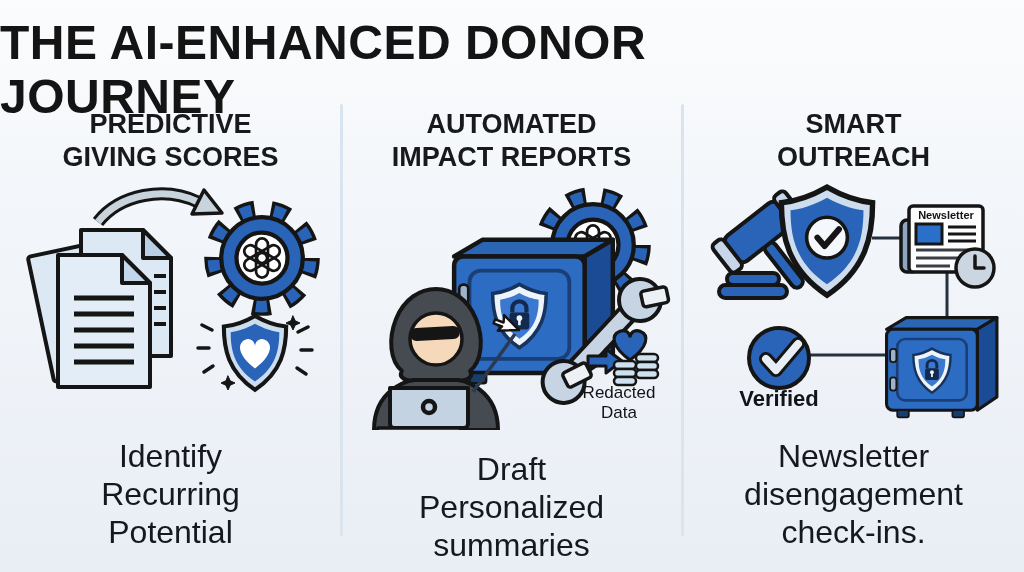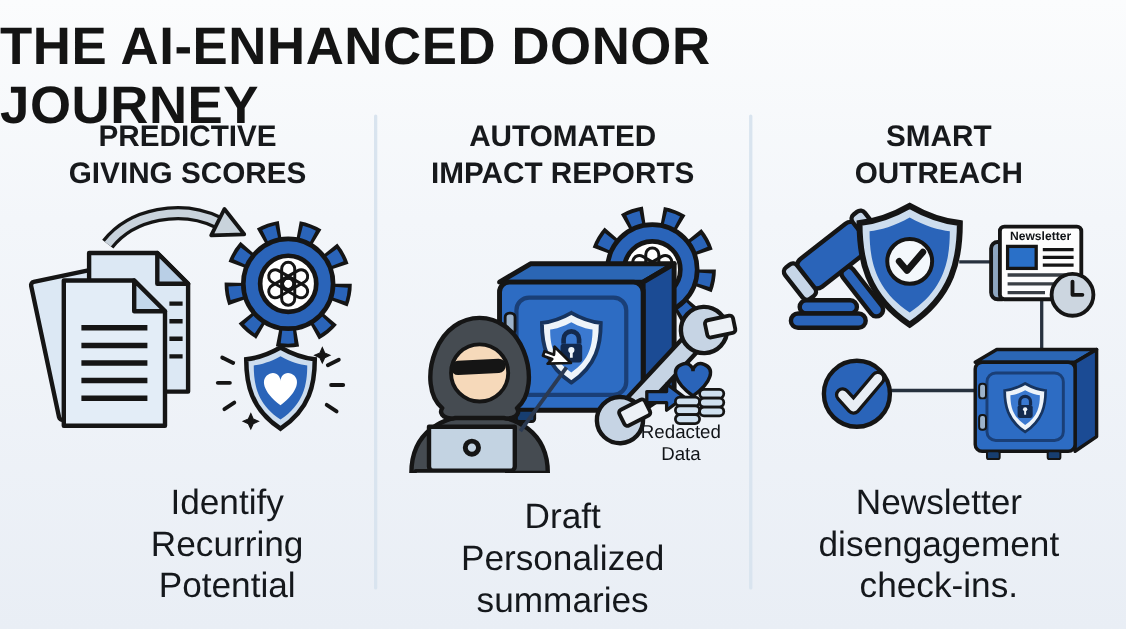--- a/index.html
+++ b/index.html
@@ -24,21 +24,21 @@
   .col-header.c3{left:683px;}
   .icon-area{position:absolute;top:180px;width:341px;height:250px;}
   .icon-area.c1{left:0;}
   .icon-area.c2{left:341px;}
   .icon-area.c3{left:683px;}
   .icon-area svg.scene{position:absolute;left:0;top:0;}
   .caption{
     position:absolute;top:438px;width:341px;text-align:center;white-space:pre-line;
     font-size:32px;line-height:1.18;font-weight:400;color:#15181c;
   }
-  .caption.c1{left:0;margin-left:36px;}
+  .caption.c1{left:0;}
   .caption.c2{left:341px;margin-top:13px;}
   .caption.c3{left:683px;}
   .overlay-label{position:absolute;text-align:center;white-space:pre-line;color:#111418;}
   .label-redacted{left:208px;top:203px;width:140px;font-size:17px;line-height:1.15;font-weight:400;}
   .label-newsletter{left:226px;top:29px;width:74px;font-size:11px;font-weight:700;letter-spacing:0;}
   .label-verified{left:16px;top:206px;width:160px;font-size:22px;font-weight:700;}
 </style>
 </head>
 <body>
 
@@ -210,20 +210,21 @@
         <path d="M292 88 V76 M292 88 H301" stroke="#151515" stroke-width="3.5" stroke-linecap="round"></path>
       </g>
       <use href="#safe" transform="translate(200,135) scale(0.89)"></use>
       <g transform="translate(96,178)">
         <circle r="30" fill="#2a64b9" stroke="#151515" stroke-width="4"></circle>
         <path d="M-13,1 L-3,12 L19,-14" fill="none" stroke="#151515" stroke-width="14" stroke-linecap="round" stroke-linejoin="round"></path>
         <path d="M-13,1 L-3,12 L19,-14" fill="none" stroke="#e8eef5" stroke-width="8" stroke-linecap="round" stroke-linejoin="round"></path>
       </g>
     </svg>
     <div class="overlay-label label-newsletter">Newsletter</div>
+    <div class="overlay-label label-verified">Verified</div>
   </div>
 
   <div class="caption c1">Identify
 Recurring
 Potential</div>
   <div class="caption c2">Draft
 Personalized
 summaries</div>
   <div class="caption c3">Newsletter
 disengagement

